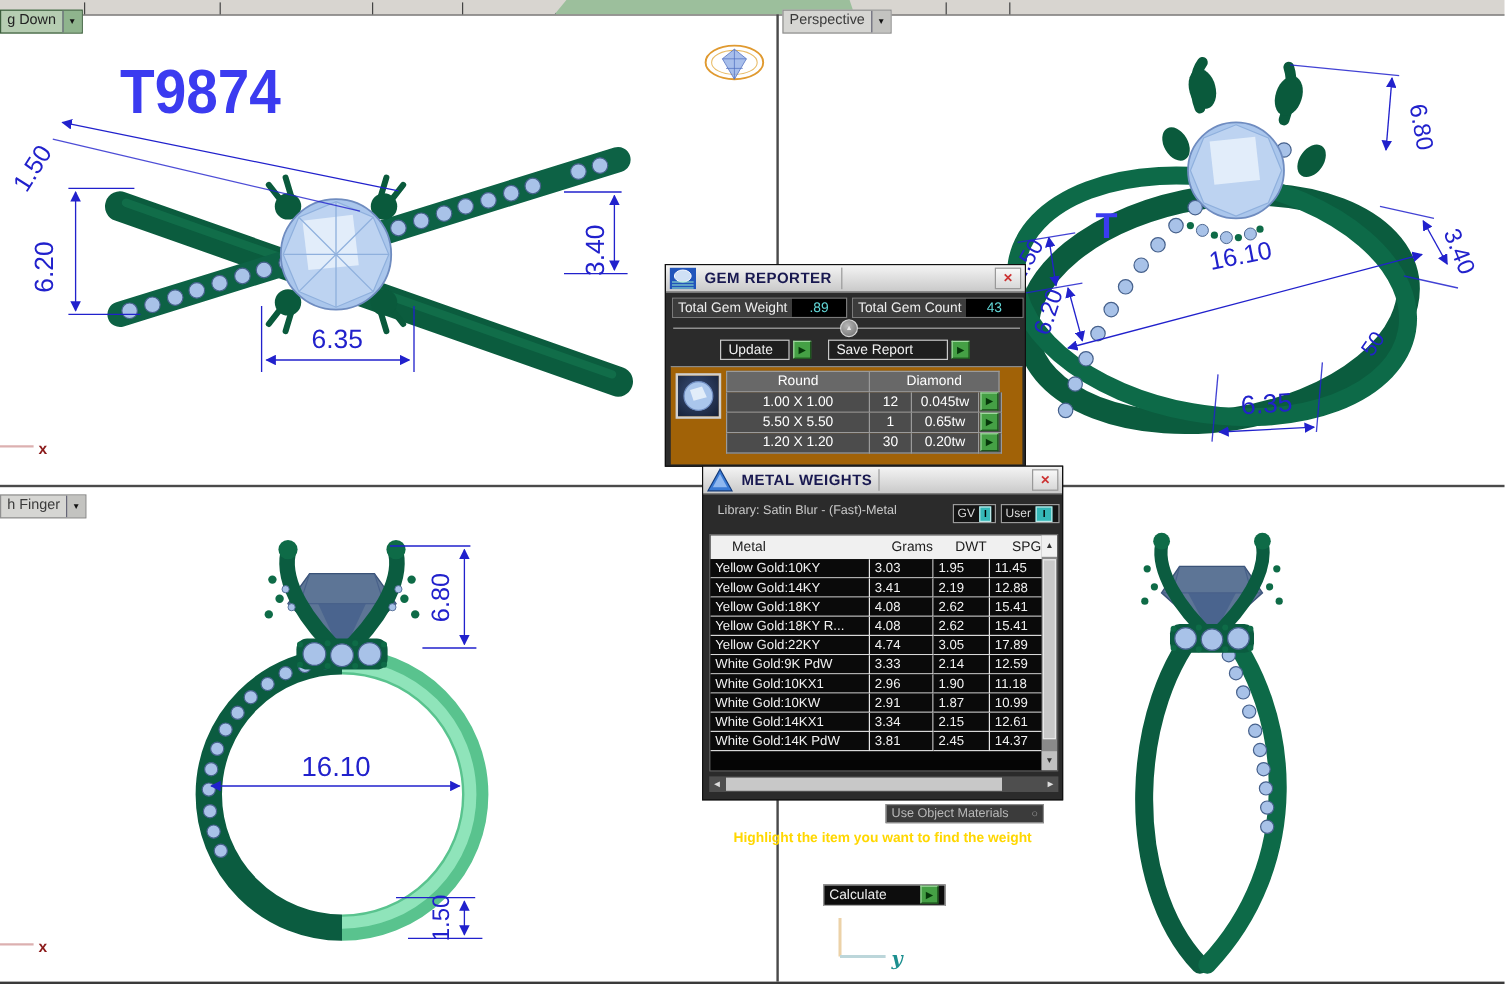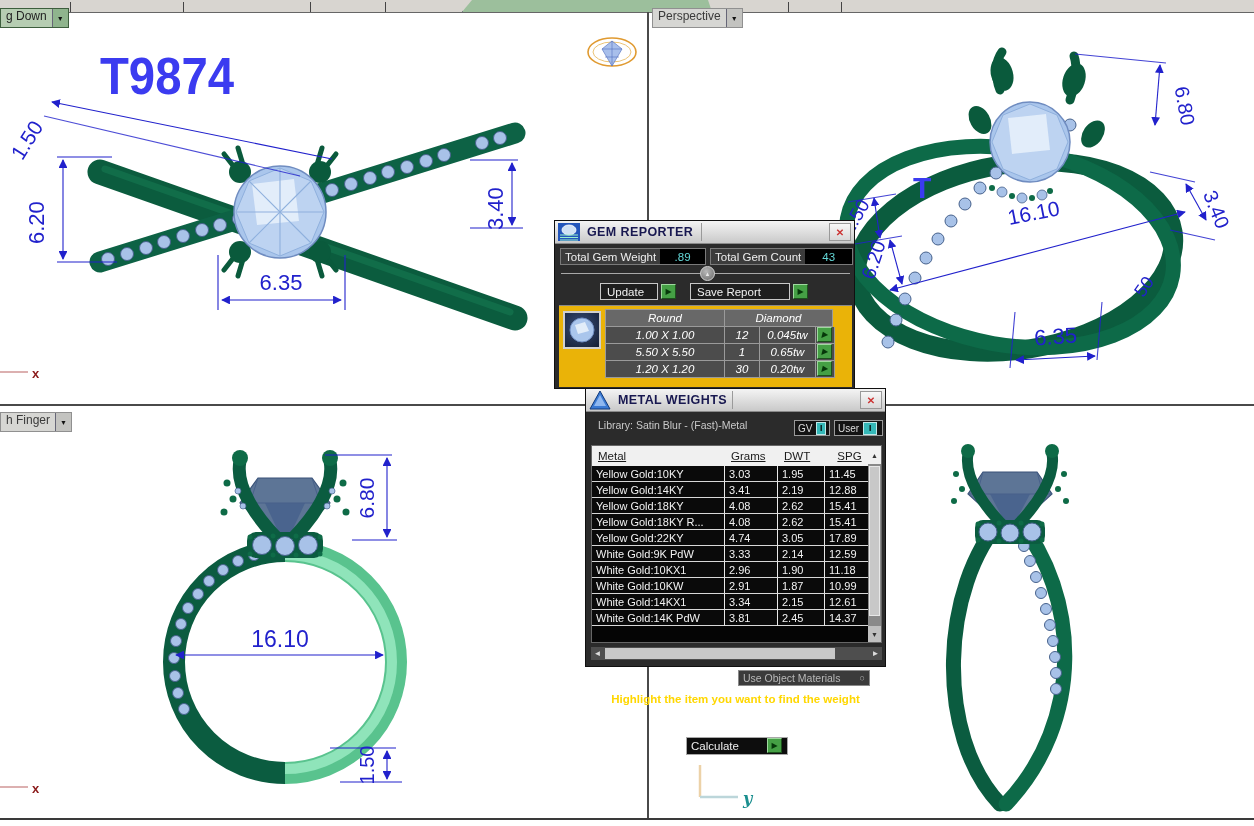--- a/index.html
+++ b/index.html
@@ -30,38 +30,38 @@
   .tb-sep{position:absolute;left:146px;top:2px;width:1px;height:18px;background:#9a9a9a;}
   .tb-close{position:absolute;right:3px;top:2px;width:20px;height:16px;background:linear-gradient(#f8f8f8,#d8d8d8);border:1px solid #999;color:#c33;font-size:10px;font-weight:bold;display:flex;align-items:center;justify-content:center;cursor:pointer;}
   
   .gr-field{position:absolute;display:flex;height:17px;border:1px solid #7a7a7a;box-sizing:border-box;}
   .gr-field .flabel{background:#3c3c3c;color:#eee;font-size:11.5px;display:flex;align-items:center;padding:0 4px;white-space:nowrap;}
   .gr-field .fval{background:#000;color:#63d8d8;font-size:11.5px;display:flex;align-items:center;justify-content:center;flex:1;}
   .slider-track{position:absolute;left:6px;top:52px;width:289px;height:1px;background:#a8a8a8;}
   .slider-handle{position:absolute;left:145px;top:45px;width:13px;height:13px;border-radius:50%;background:radial-gradient(circle at 40% 35%,#b8b8b8,#6a6a6a);border:1px solid #d5d5d5;display:flex;align-items:center;justify-content:center;font-size:6px;color:#e8e8e8;}
   .gr-btn{position:absolute;height:17px;background:#1e1e1e;border:1px solid #c8c8c8;color:#f0f0f0;font-size:11.5px;display:flex;align-items:center;padding:0 6px;box-sizing:border-box;}
   .play{position:absolute;width:15px;height:15px;background:#45a045;border-top:1px solid #9fd89f;border-left:1px solid #9fd89f;border-right:1px solid #1c521c;border-bottom:1px solid #1c521c;color:#06380a;font-size:8px;display:flex;align-items:center;justify-content:center;box-sizing:border-box;}
-  .gr-tablewrap{position:absolute;left:4px;top:84px;width:293px;height:81px;background:#eab308;border-top:1px solid #8a8a8a;font-style:italic;}
+  .gr-tablewrap{position:absolute;left:4px;top:84px;width:293px;height:81px;background:#a16207;border-top:1px solid #8a8a8a;}
   .gem-thumb{position:absolute;left:4px;top:5px;width:38px;height:38px;border:2px solid #cfcfcf;background:radial-gradient(circle at 45% 40%,#3a4f7a,#141e33);box-sizing:border-box;}
   .gr-grid{position:absolute;left:46px;top:3px;font-size:11.5px;color:#fff;}
   .gr-grid .r{display:flex;}
   .gr-grid .c{border:1px solid #9a9a9a;border-left-width:0;border-top-width:0;background:#4c4c4c;height:16px;display:flex;align-items:center;justify-content:center;box-sizing:content-box;}
   .gr-grid .hd{background:#686868;}
   .gr-grid .c1{width:118px;border-left-width:1px;}
   .gr-grid .c2{width:34px;}
   .gr-grid .c3{width:55px;}
   .gr-grid .c4{width:18px;background:#4c4c4c;position:relative;}
   .gr-grid .hd1{border-top-width:1px;}
   
   .mw-lib{position:absolute;left:12px;top:30px;font-size:10.5px;color:#c9c9c9;}
   .mw-toggle{position:absolute;height:16px;background:#141414;border:1px solid #9a9a9a;color:#dcdcdc;font-size:10px;display:flex;align-items:center;padding:0 3px;gap:4px;box-sizing:border-box;}
   .teal-i{width:12px;height:11px;background:#35b8b8;border:1px solid #bee8e8;color:#000;font-size:8.5px;font-weight:bold;display:flex;align-items:center;justify-content:center;}
   .mw-table{position:absolute;left:5px;top:56px;width:291px;height:198px;background:#050505;border:1px solid #666;box-sizing:border-box;overflow:hidden;}
   .mw-hrow{display:flex;height:20px;background:#f0f0f0;color:#1a1a1a;font-size:11.5px;align-items:center;}
-  .mw-hrow .hc{padding-left:6px;box-sizing:border-box;text-decoration:underline;}
+  .mw-hrow .hc{padding-left:18px;box-sizing:border-box;}
   .mw-row{display:flex;height:16px;color:#f2f2f2;font-size:11px;cursor:pointer;}
   .mw-row .mc{border-right:1px solid #e8e8e8;border-bottom:1px solid #d8d8d8;background:#0a0a0a;display:flex;align-items:center;padding-left:4px;box-sizing:border-box;overflow:hidden;white-space:nowrap;}
   .w-metal{width:133px;} .w-grams{width:53px;} .w-dwt{width:47px;} .w-spg{width:43px;border-right:none!important;text-align:center;}
   .vscroll{position:absolute;right:0;top:0;width:13px;height:196px;background:#8a8a8a;}
   .vs-up{position:absolute;top:0;left:0;width:13px;height:18px;background:#f0f0f0;color:#333;font-size:7px;display:flex;align-items:center;justify-content:center;}
   .vs-thumb{position:absolute;top:20px;left:1px;width:11px;height:150px;background:#c8c8c8;border:1px solid #e8e8e8;box-sizing:border-box;}
   .vs-down{position:absolute;bottom:0;left:0;width:13px;height:16px;background:#c0c0c0;color:#333;font-size:7px;display:flex;align-items:center;justify-content:center;}
   .hscroll{position:absolute;left:5px;top:258px;width:291px;height:13px;background:#4e4e4e;display:flex;align-items:center;}
   .hs-arrow{width:13px;height:13px;color:#ddd;font-size:8px;display:flex;align-items:center;justify-content:center;}
   .hs-thumb{position:absolute;left:14px;top:1px;width:230px;height:11px;background:#c8c8c8;}

